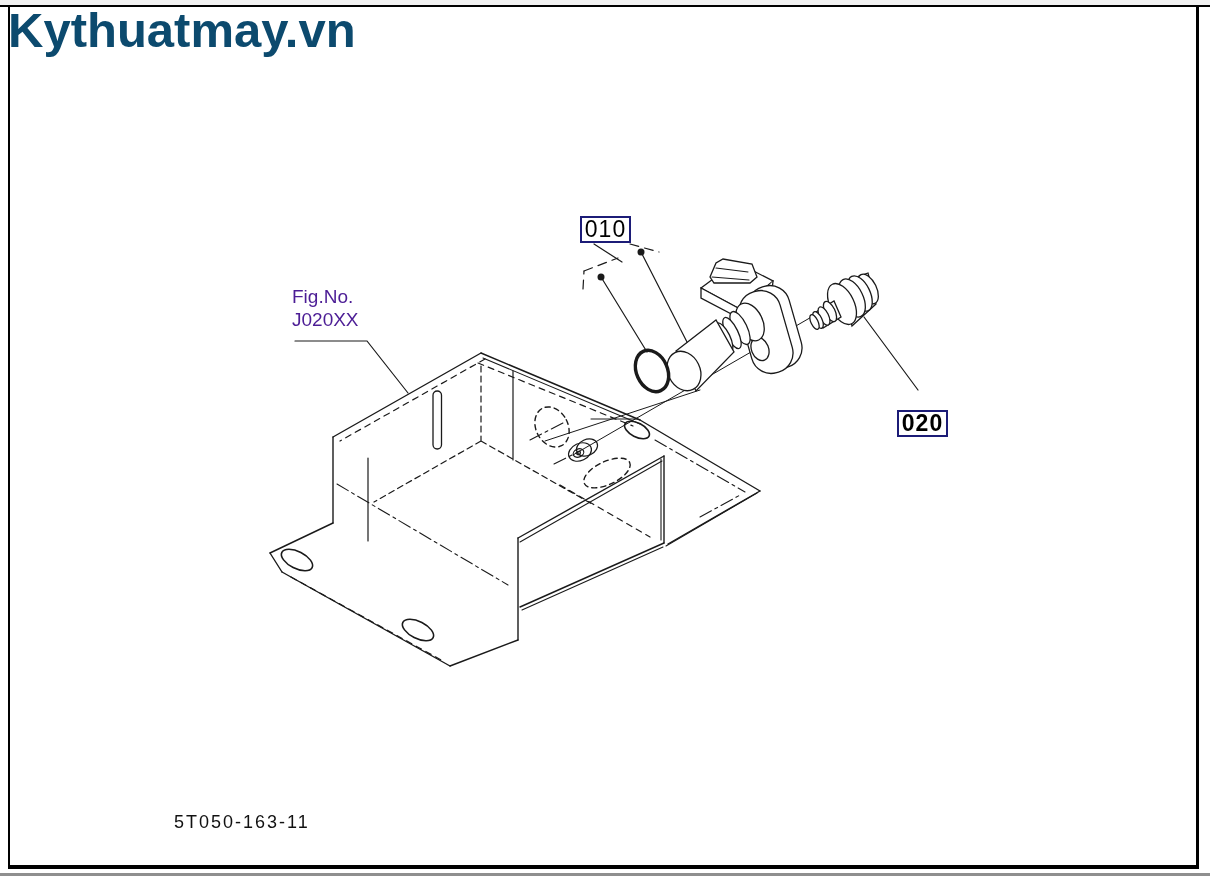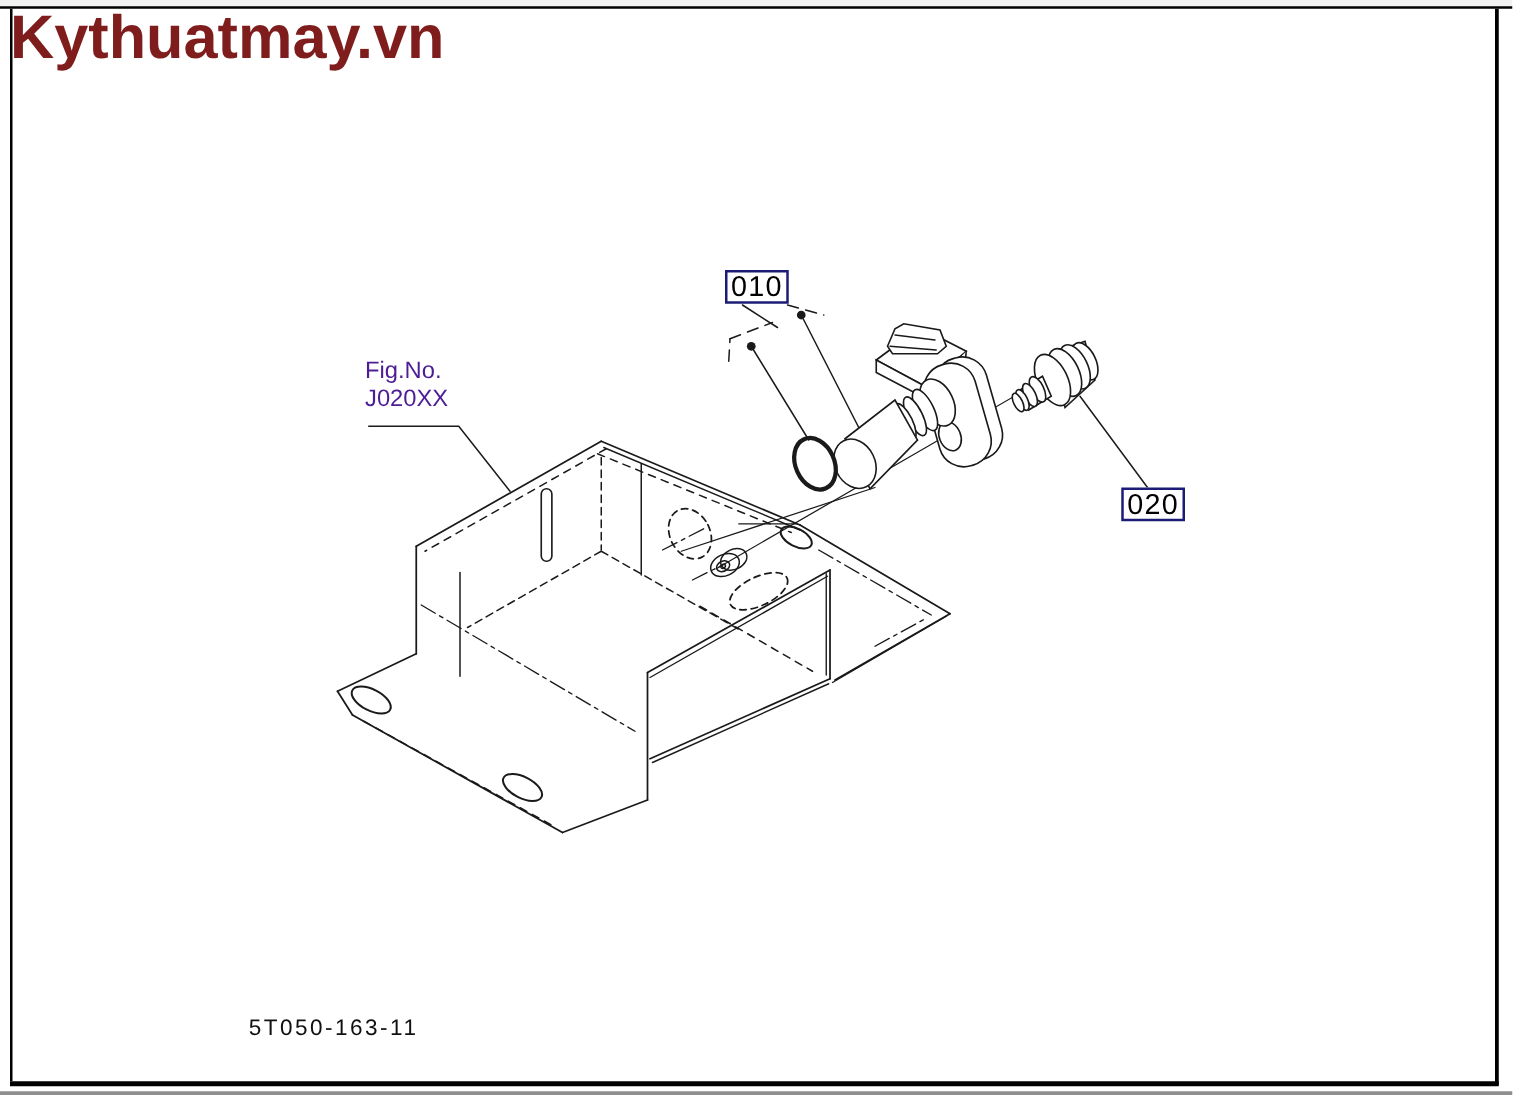--- a/index.html
+++ b/index.html
@@ -7,31 +7,31 @@
        font-family:"Liberation Sans",sans-serif;}
   
   .top-strip{position:absolute;left:0;top:0;width:1210px;height:5px;background:#f1f1f1;}
   .frame-top{position:absolute;left:0;top:5px;width:1210px;height:2px;background:#000;}
   .frame-left{position:absolute;left:8px;top:7px;width:2px;height:858px;background:#000;}
   .frame-right{position:absolute;left:1196px;top:7px;width:3px;height:861px;background:#000;}
   .frame-bottom{position:absolute;left:8px;top:865px;width:1191px;height:4px;background:#000;}
   .bottom-bar{position:absolute;left:0;top:873px;width:1210px;height:3px;background:#8f8f8f;}
   
   .logo{position:absolute;left:8px;top:2px;font-size:49px;font-weight:bold;
-        color:#7f1d1d;letter-spacing:0px;white-space:nowrap;}
+        color:#0c4a6e;letter-spacing:0px;white-space:nowrap;}
   .fig-no{position:absolute;left:292px;top:285px;font-size:19px;color:#4c1d95;
           line-height:23px;white-space:pre;}
   .drawing-code{position:absolute;left:174px;top:812px;font-size:18px;color:#111;
-                letter-spacing:2px;white-space:nowrap;margin-left:25px;}
+                letter-spacing:2px;white-space:nowrap;}
   .callout{position:absolute;box-sizing:border-box;width:51px;height:27px;
            border:2px solid #1c1c77;background:#fff;color:#000;
            font-size:23px;line-height:23px;text-align:center;letter-spacing:1px;
            cursor:pointer;}
   #callout-010{left:580px;top:216px;}
-  #callout-020{left:897px;top:390px;}
+  #callout-020{left:897px;top:410px;font-weight:bold;}
   
   .drawing{position:absolute;left:0;top:0;width:1210px;height:878px;}
   .drawing path,.drawing line,.drawing ellipse,.drawing rect,.drawing polyline{
     vector-effect:non-scaling-stroke;}
 </style>
 </head>
 <body>
 
 <div class="top-strip"></div>
 <div class="frame-top"></div>

